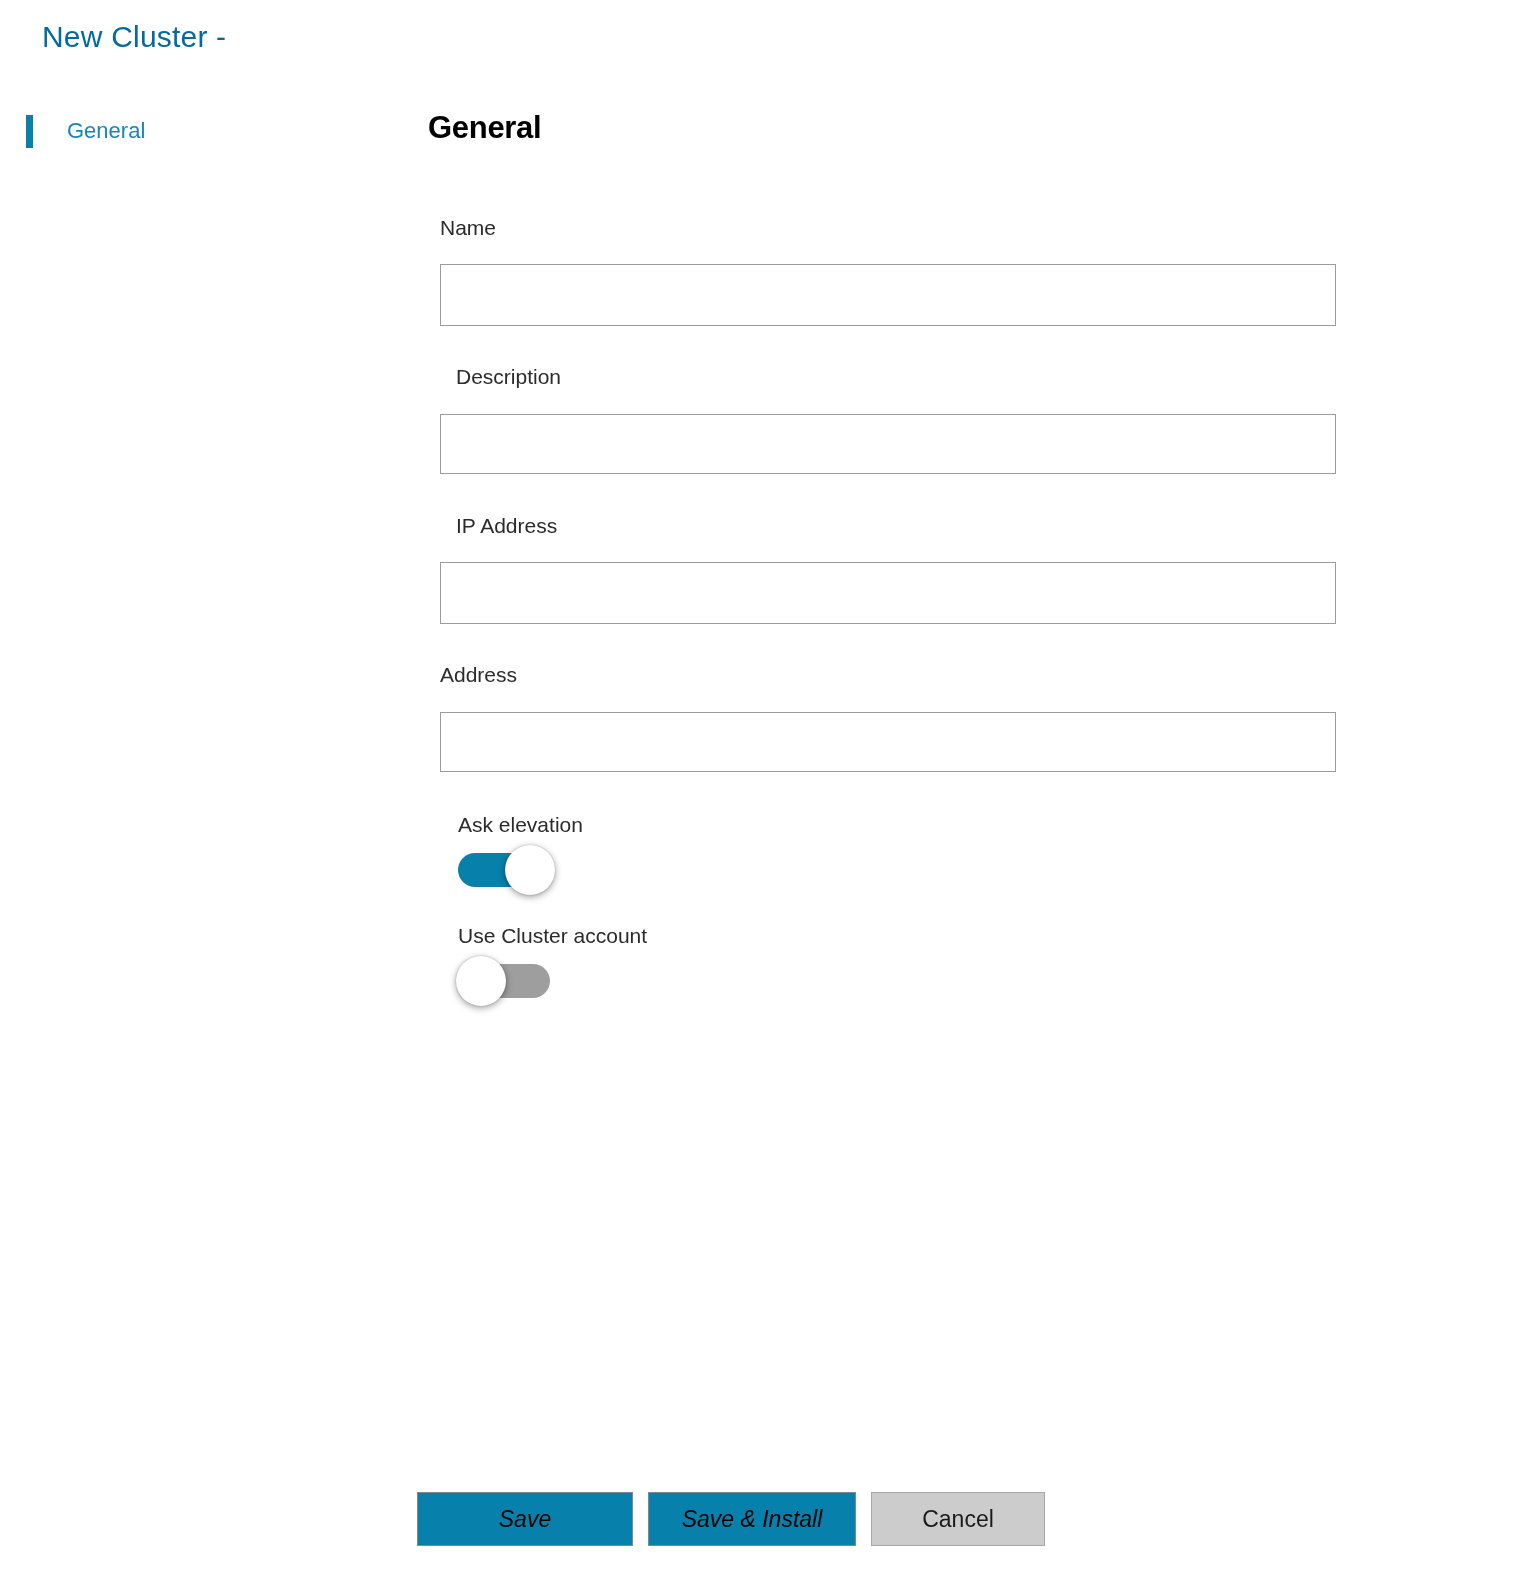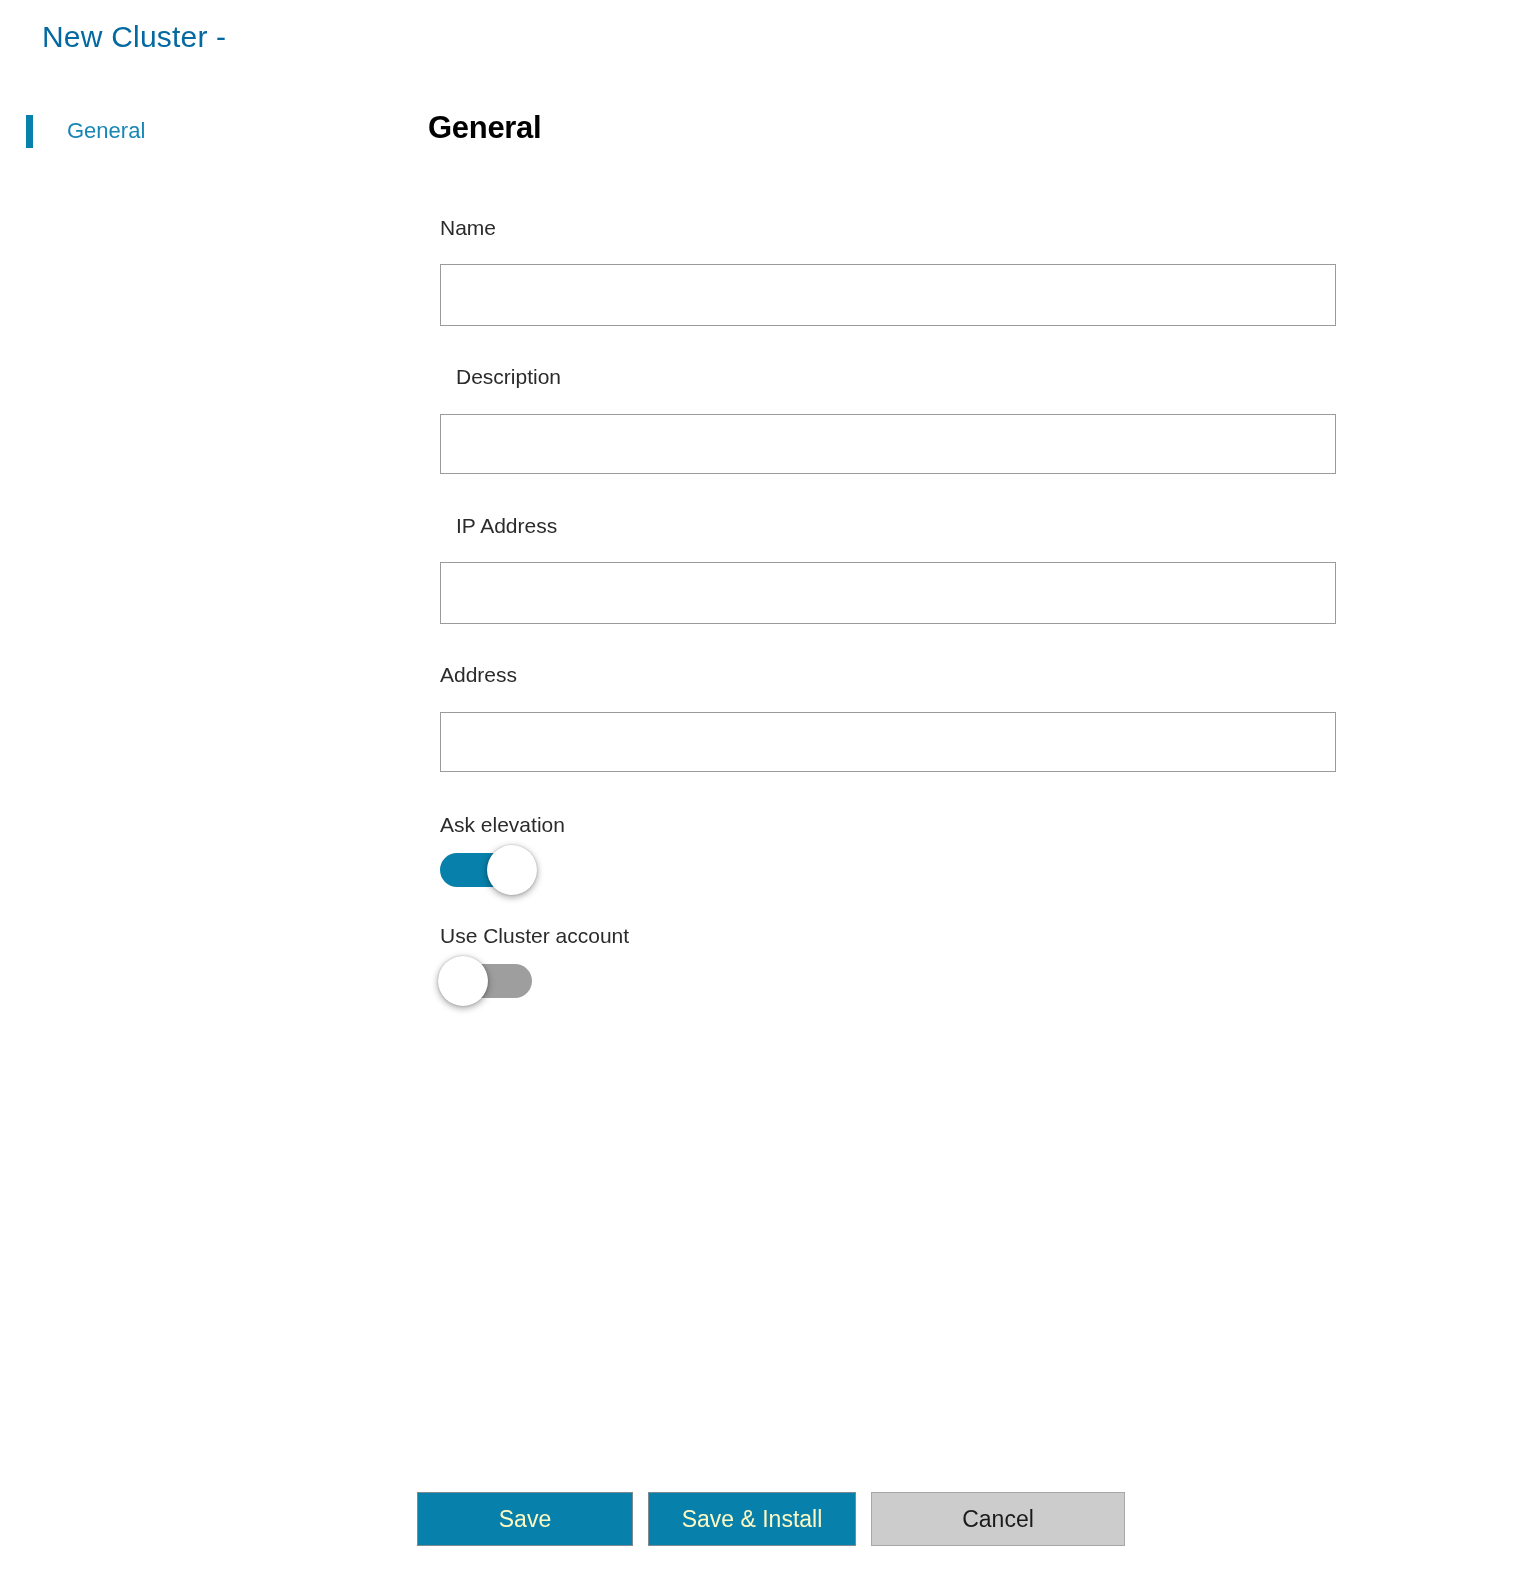--- a/index.html
+++ b/index.html
@@ -104,21 +104,21 @@
   .f-name-label   { position:absolute; left:0;  top:5px;   }
   .f-name-input   { position:absolute; left:0;  top:52px;  height:62px; }
   .f-desc-label   { position:absolute; left:16px;  top:154px; }
   .f-desc-input   { position:absolute; left:0;  top:202px; height:60px; }
   .f-ip-label     { position:absolute; left:0;  top:303px;margin-left:16px; }
   .f-ip-input     { position:absolute; left:0;  top:350px; height:62px; }
   .f-pass-label   { position:absolute; left:0;  top:452px; }
   .f-pass-input   { position:absolute; left:0;  top:500px; height:60px; }
 
   
-  .toggle-field { position: absolute; left: 0; }
+  .toggle-field { position: absolute; left: 18px; }
   .tf-ask  { top: 602px; }
   .tf-sys  { top: 713px; }
 
   .toggle-label {
     font-size: 21px;
     color: #2b2b2b;
     display: block;
     margin-bottom: 0;
     line-height: 1;
   }
@@ -170,31 +170,32 @@
     line-height: 1;
     cursor: pointer;
     display: flex;
     align-items: center;
     justify-content: center;
     border-radius: 0;
     padding: 0 10px;
   }
   .btn-primary {
     background: #0781ab;
-    color: #fef9c3;
+    color: #000000;
     border-color: #7d8a8f;
+    font-style: italic;
   }
   .btn-secondary {
     background: #cccccc;
     color: #1a1a1a;
     border-color: #a7a7a7;
   }
   .btn-save          { width: 216px; }
   .btn-save-install  { width: 208px; }
-  .btn-cancel        { width: 254px; }
+  .btn-cancel        { width: 174px; }
 </style>
 </head>
 <body>
 
 <div class="window-title">New Cluster -</div>
 
 <div class="sidebar">
   <div class="nav-item">
     <span class="nav-accent"></span>
     <span class="nav-label">General</span>

